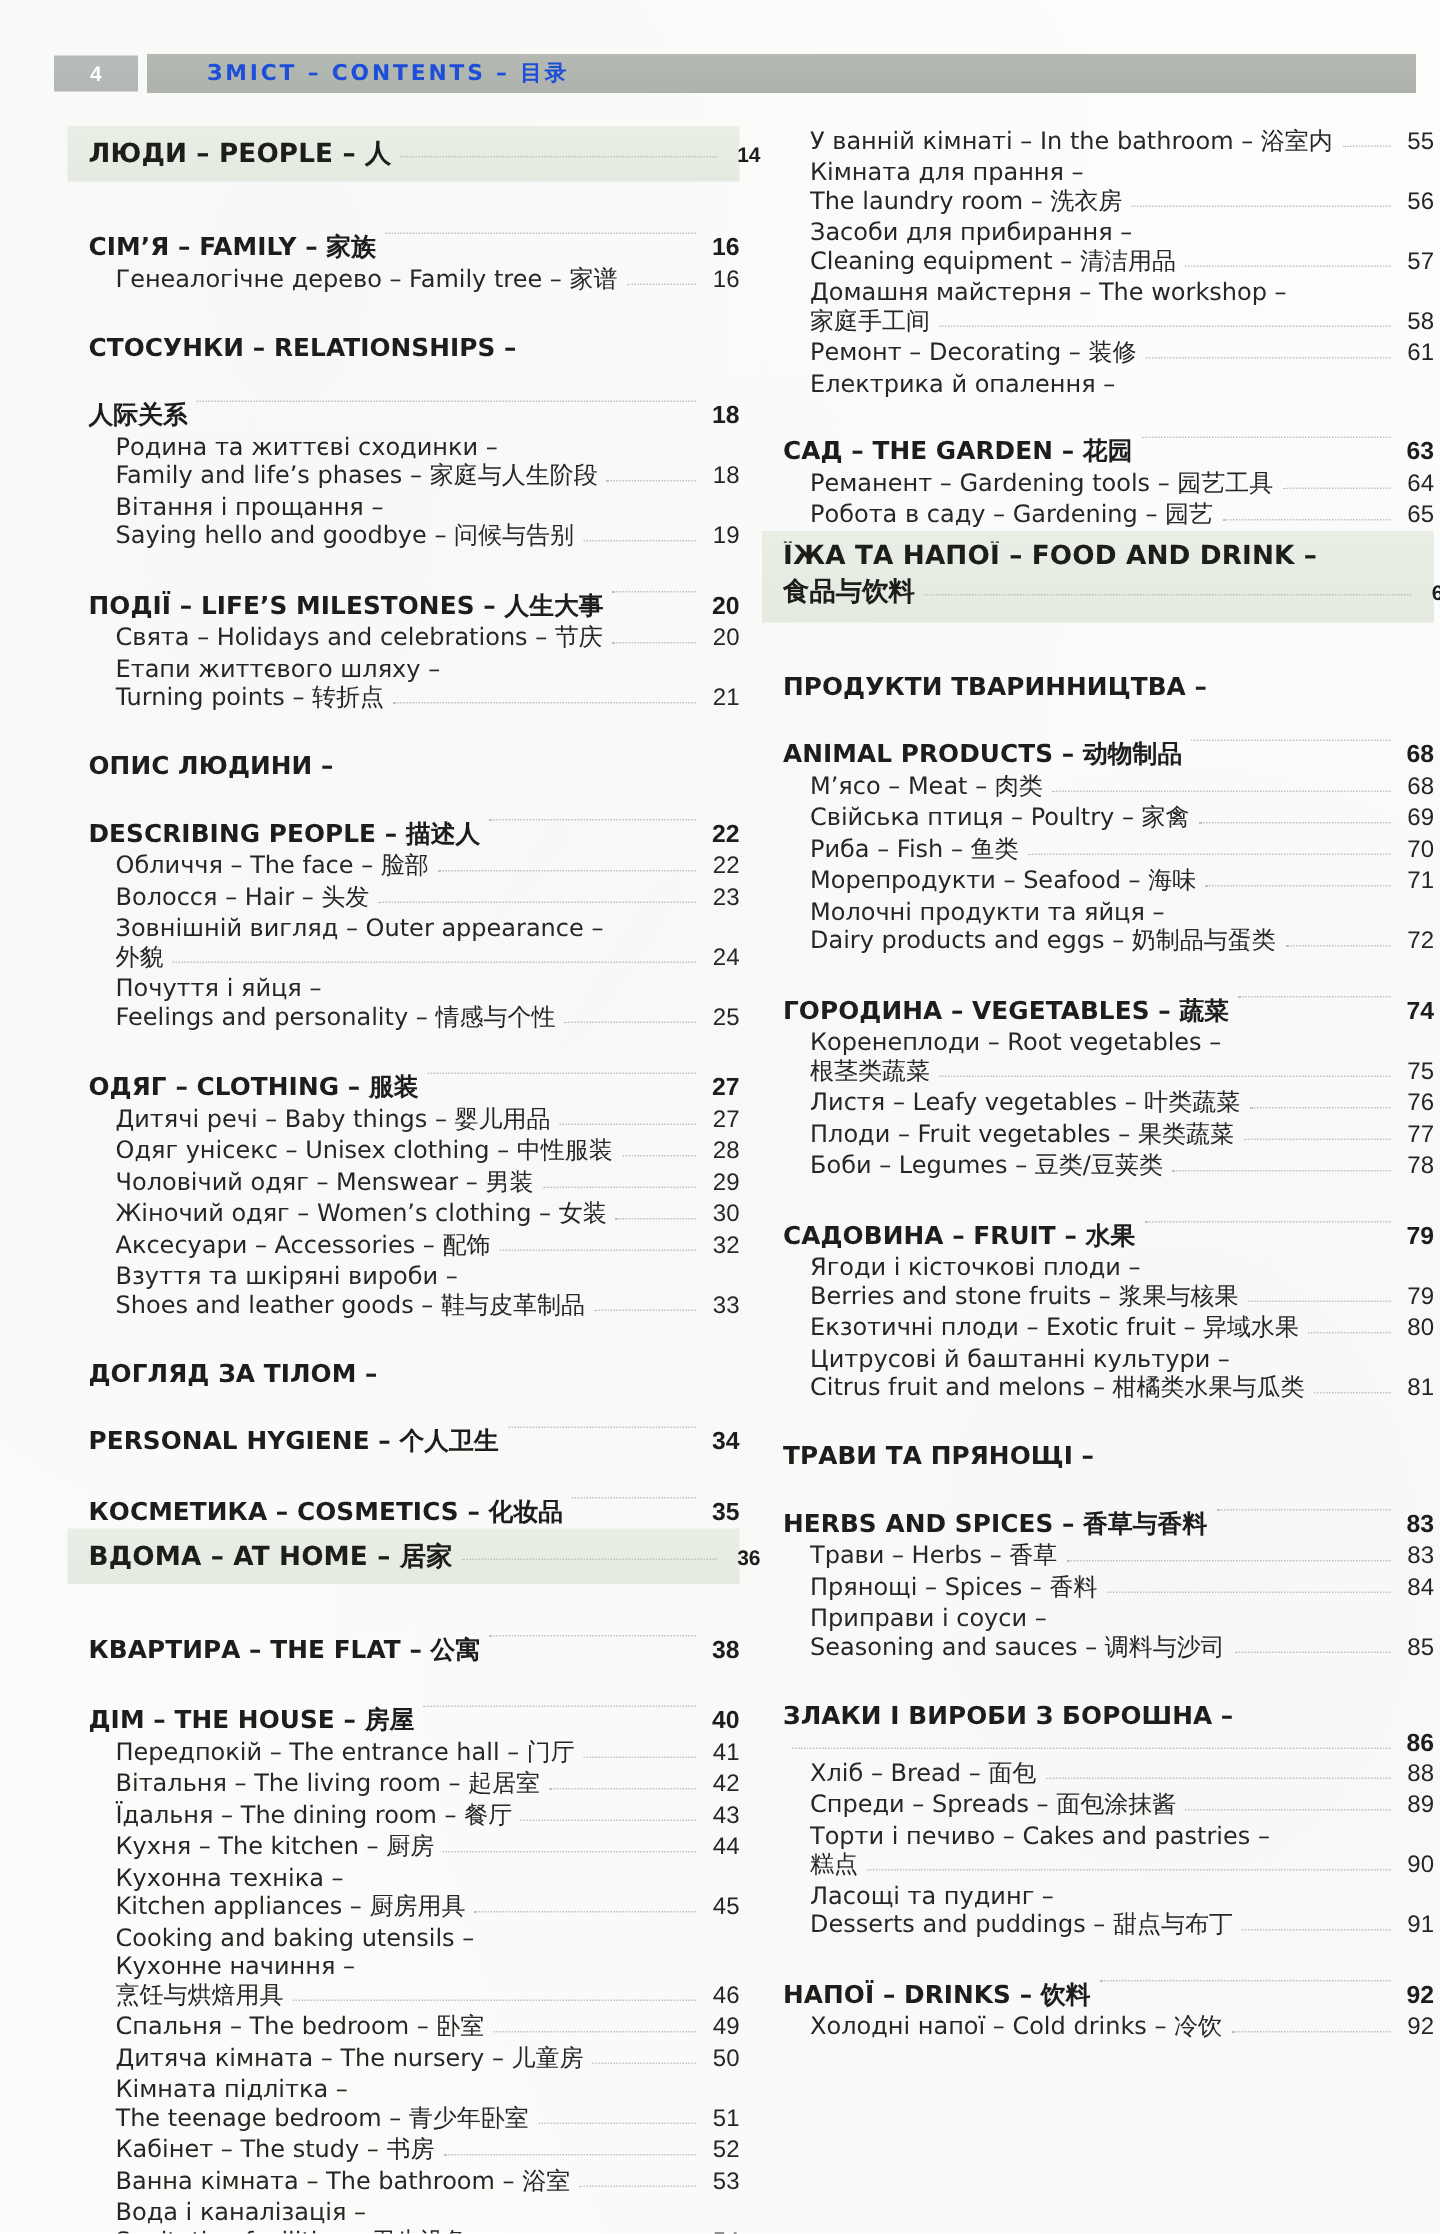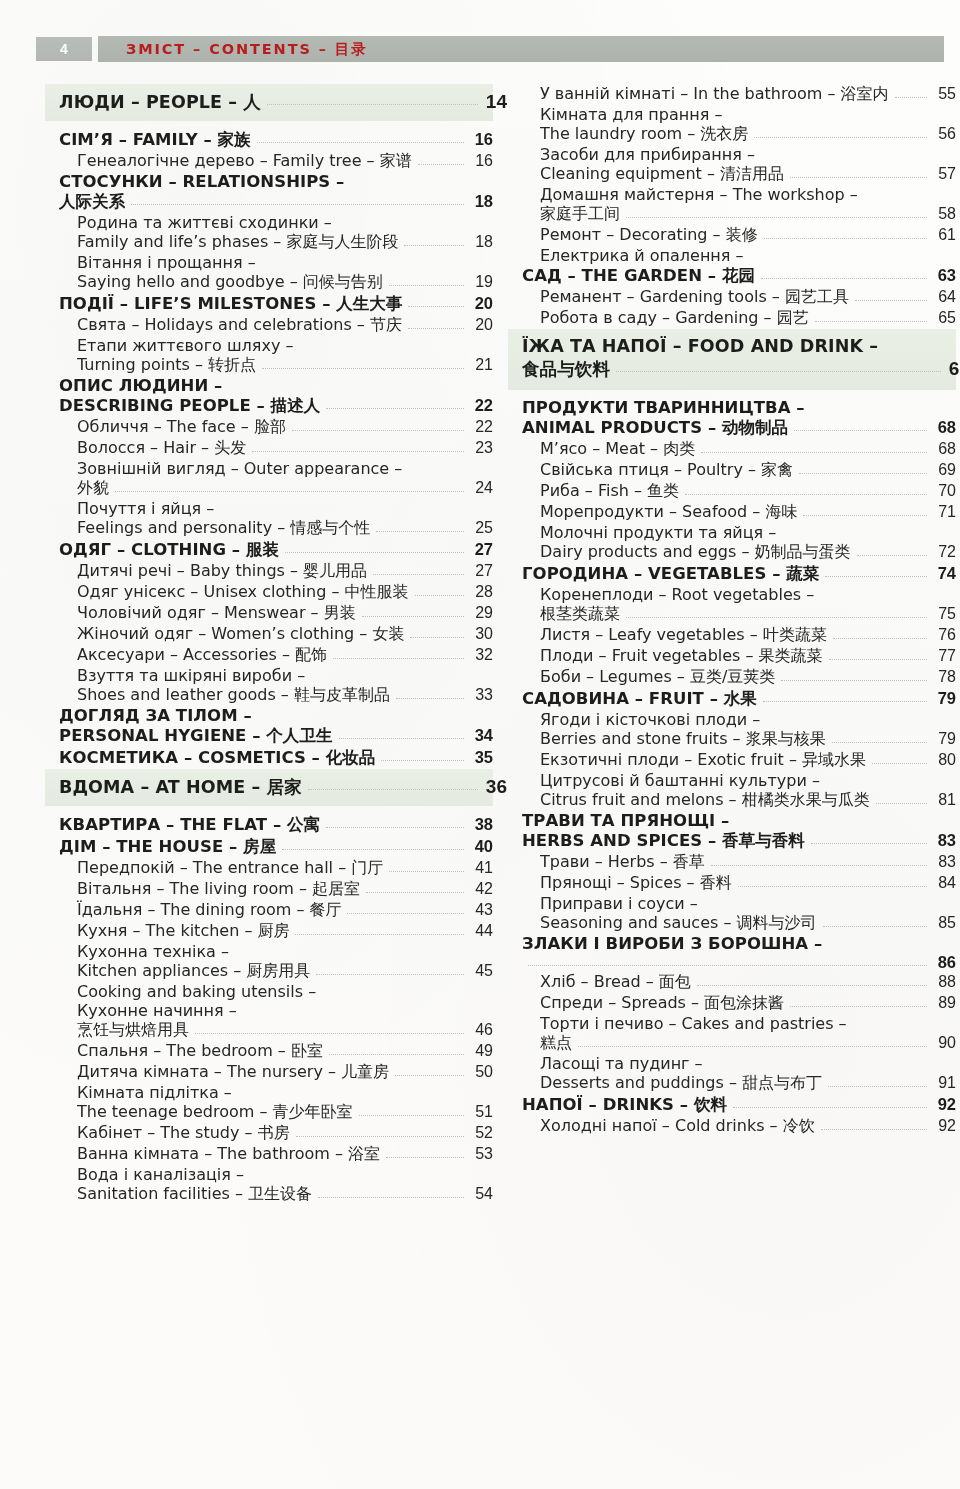--- a/index.html
+++ b/index.html
@@ -60,25 +60,25 @@
     height: 24px;
     line-height: 24px;
     text-align: center;
     color: #ffffff;
     font-weight: bold;
     font-size: 14px;
     letter-spacing: 0.3px;
   }
   .header-title {
     position: absolute;
-    left: 126px;
+    left: 138px;
     top: 0;
     height: 17px;
     line-height: 26px;
-    color: #b91c1c;
+    color: #1d4ed8;
     font-size: 14.5px;
     font-weight: 600;
     letter-spacing: 1.9px;
     white-space: nowrap;
   }
 
   
   .columns {
     position: absolute;
     left: 0;
@@ -130,35 +130,36 @@
   }
 
   
   
   .lvl-band .txt {
     font-size: 17.5px;
     font-weight: bold;
     letter-spacing: 0.1px;
   }
   .lvl-band .pg {
-    font-size: 19px;
+    font-size: 14px;
     font-weight: bold;
   }
   .lvl-band .row { padding: 0 14px 0 14px; }
   .lvl-band .row.line2 { margin-top: 1px; }
 
   
   .lvl-sec {
     padding: 0 0 0 14px;
     margin: 2px 0 0 0;
   }
   .lvl-sec .txt {
     font-size: 16.5px;
     font-weight: bold;
     letter-spacing: 0.05px;
+    margin-top: 25px;
   }
   .lvl-sec .pg {
     font-size: 16.5px;
     font-weight: bold;
   }
 
   
   .lvl-sub {
     padding: 0 0 0 32px;
     margin: 1px 0 0 0;

